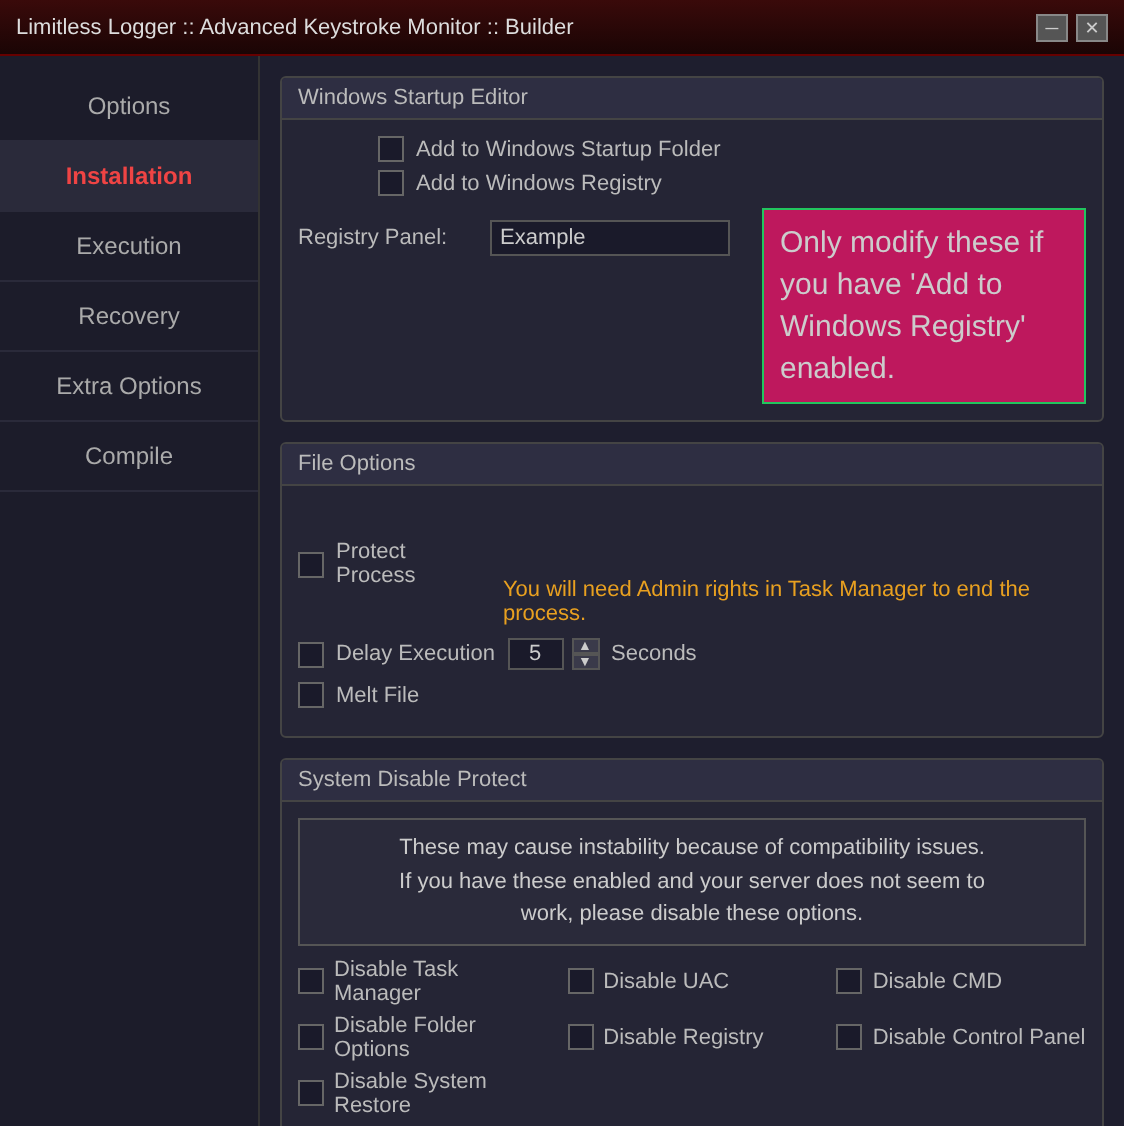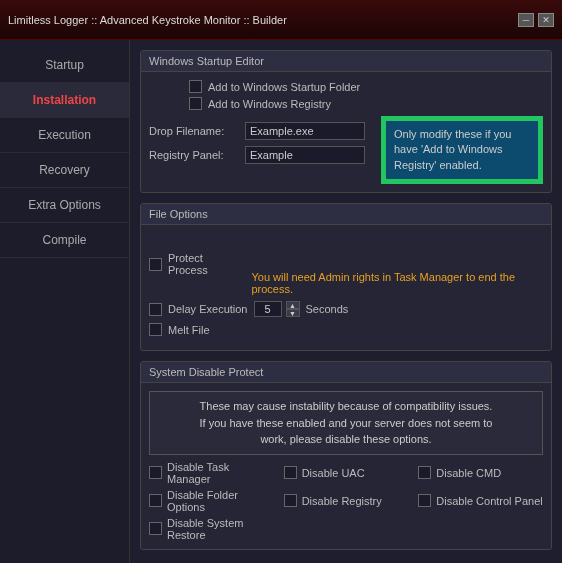--- a/index.html
+++ b/index.html
@@ -9,21 +9,21 @@
       background: #1a1a2e;
       font-family: Arial, sans-serif;
       font-size: 12px;
       color: #c8c8c8;
       overflow: hidden;
     }
 
     
     .title-bar {
       background: linear-gradient(to bottom, #3a0a0a, #1a0505);
-      height: 40px;
+      height: 28px;
       display: flex;
       align-items: center;
       justify-content: space-between;
       padding: 0 8px;
       border-bottom: 1px solid #600;
     }
     .title-bar-text {
       color: #ddd;
       font-size: 11px;
     }
@@ -134,24 +134,24 @@
       background: #1a1a2a;
       border: 1px solid #555;
       color: #ccc;
       font-size: 11px;
       padding: 2px 4px;
       width: 120px;
     }
 
     
     .note-box {
-      background: #0c4a6e;
-      border: 5px solid #22c55e;
+      background: #be185d;
+      border: 1px solid #22c55e;
       padding: 6px 8px;
-      font-size: 11px;
+      font-size: 15px;
       color: #ccc;
       line-height: 1.4;
       margin-left: 8px;
     }
 
     
     .startup-fields-wrapper {
       display: flex;
       align-items: flex-start;
       gap: 8px;
@@ -237,21 +237,21 @@
   <div class="title-bar-controls">
     <div class="title-btn">─</div>
     <div class="title-btn">✕</div>
   </div>
 </div>
 
 <div class="main-layout">
 
   <div class="sidebar">
     <div class="sidebar-item">
-      <span>Startup</span>
+      <span>Options</span>
     </div>
     <div class="sidebar-item active">
       <span>Installation</span>
     </div>
     <div class="sidebar-item">
       <span>Execution</span>
     </div>
     <div class="sidebar-item">
       <span>Recovery</span>
     </div>
@@ -272,24 +272,20 @@
           <div class="cb-box"></div>
           <span class="startup-label">Add to Windows Startup Folder</span>
         </div>
         <div class="startup-row">
           <div class="cb-box"></div>
           <span class="startup-label">Add to Windows Registry</span>
         </div>
 
         <div class="startup-fields-wrapper">
           <div class="startup-fields">
-            <div class="field-row">
-              <span class="field-label">Drop Filename:</span>
-              <input class="field-input" type="text" value="Example.exe" style="">
-            </div>
             <div class="field-row">
               <span class="field-label">Registry Panel:</span>
               <input class="field-input" type="text" value="Example" style="">
             </div>
           </div>
           <div class="note-box">Only modify these if you have 'Add to Windows Registry' enabled.</div>
         </div>
       </div>
     </div>
 

